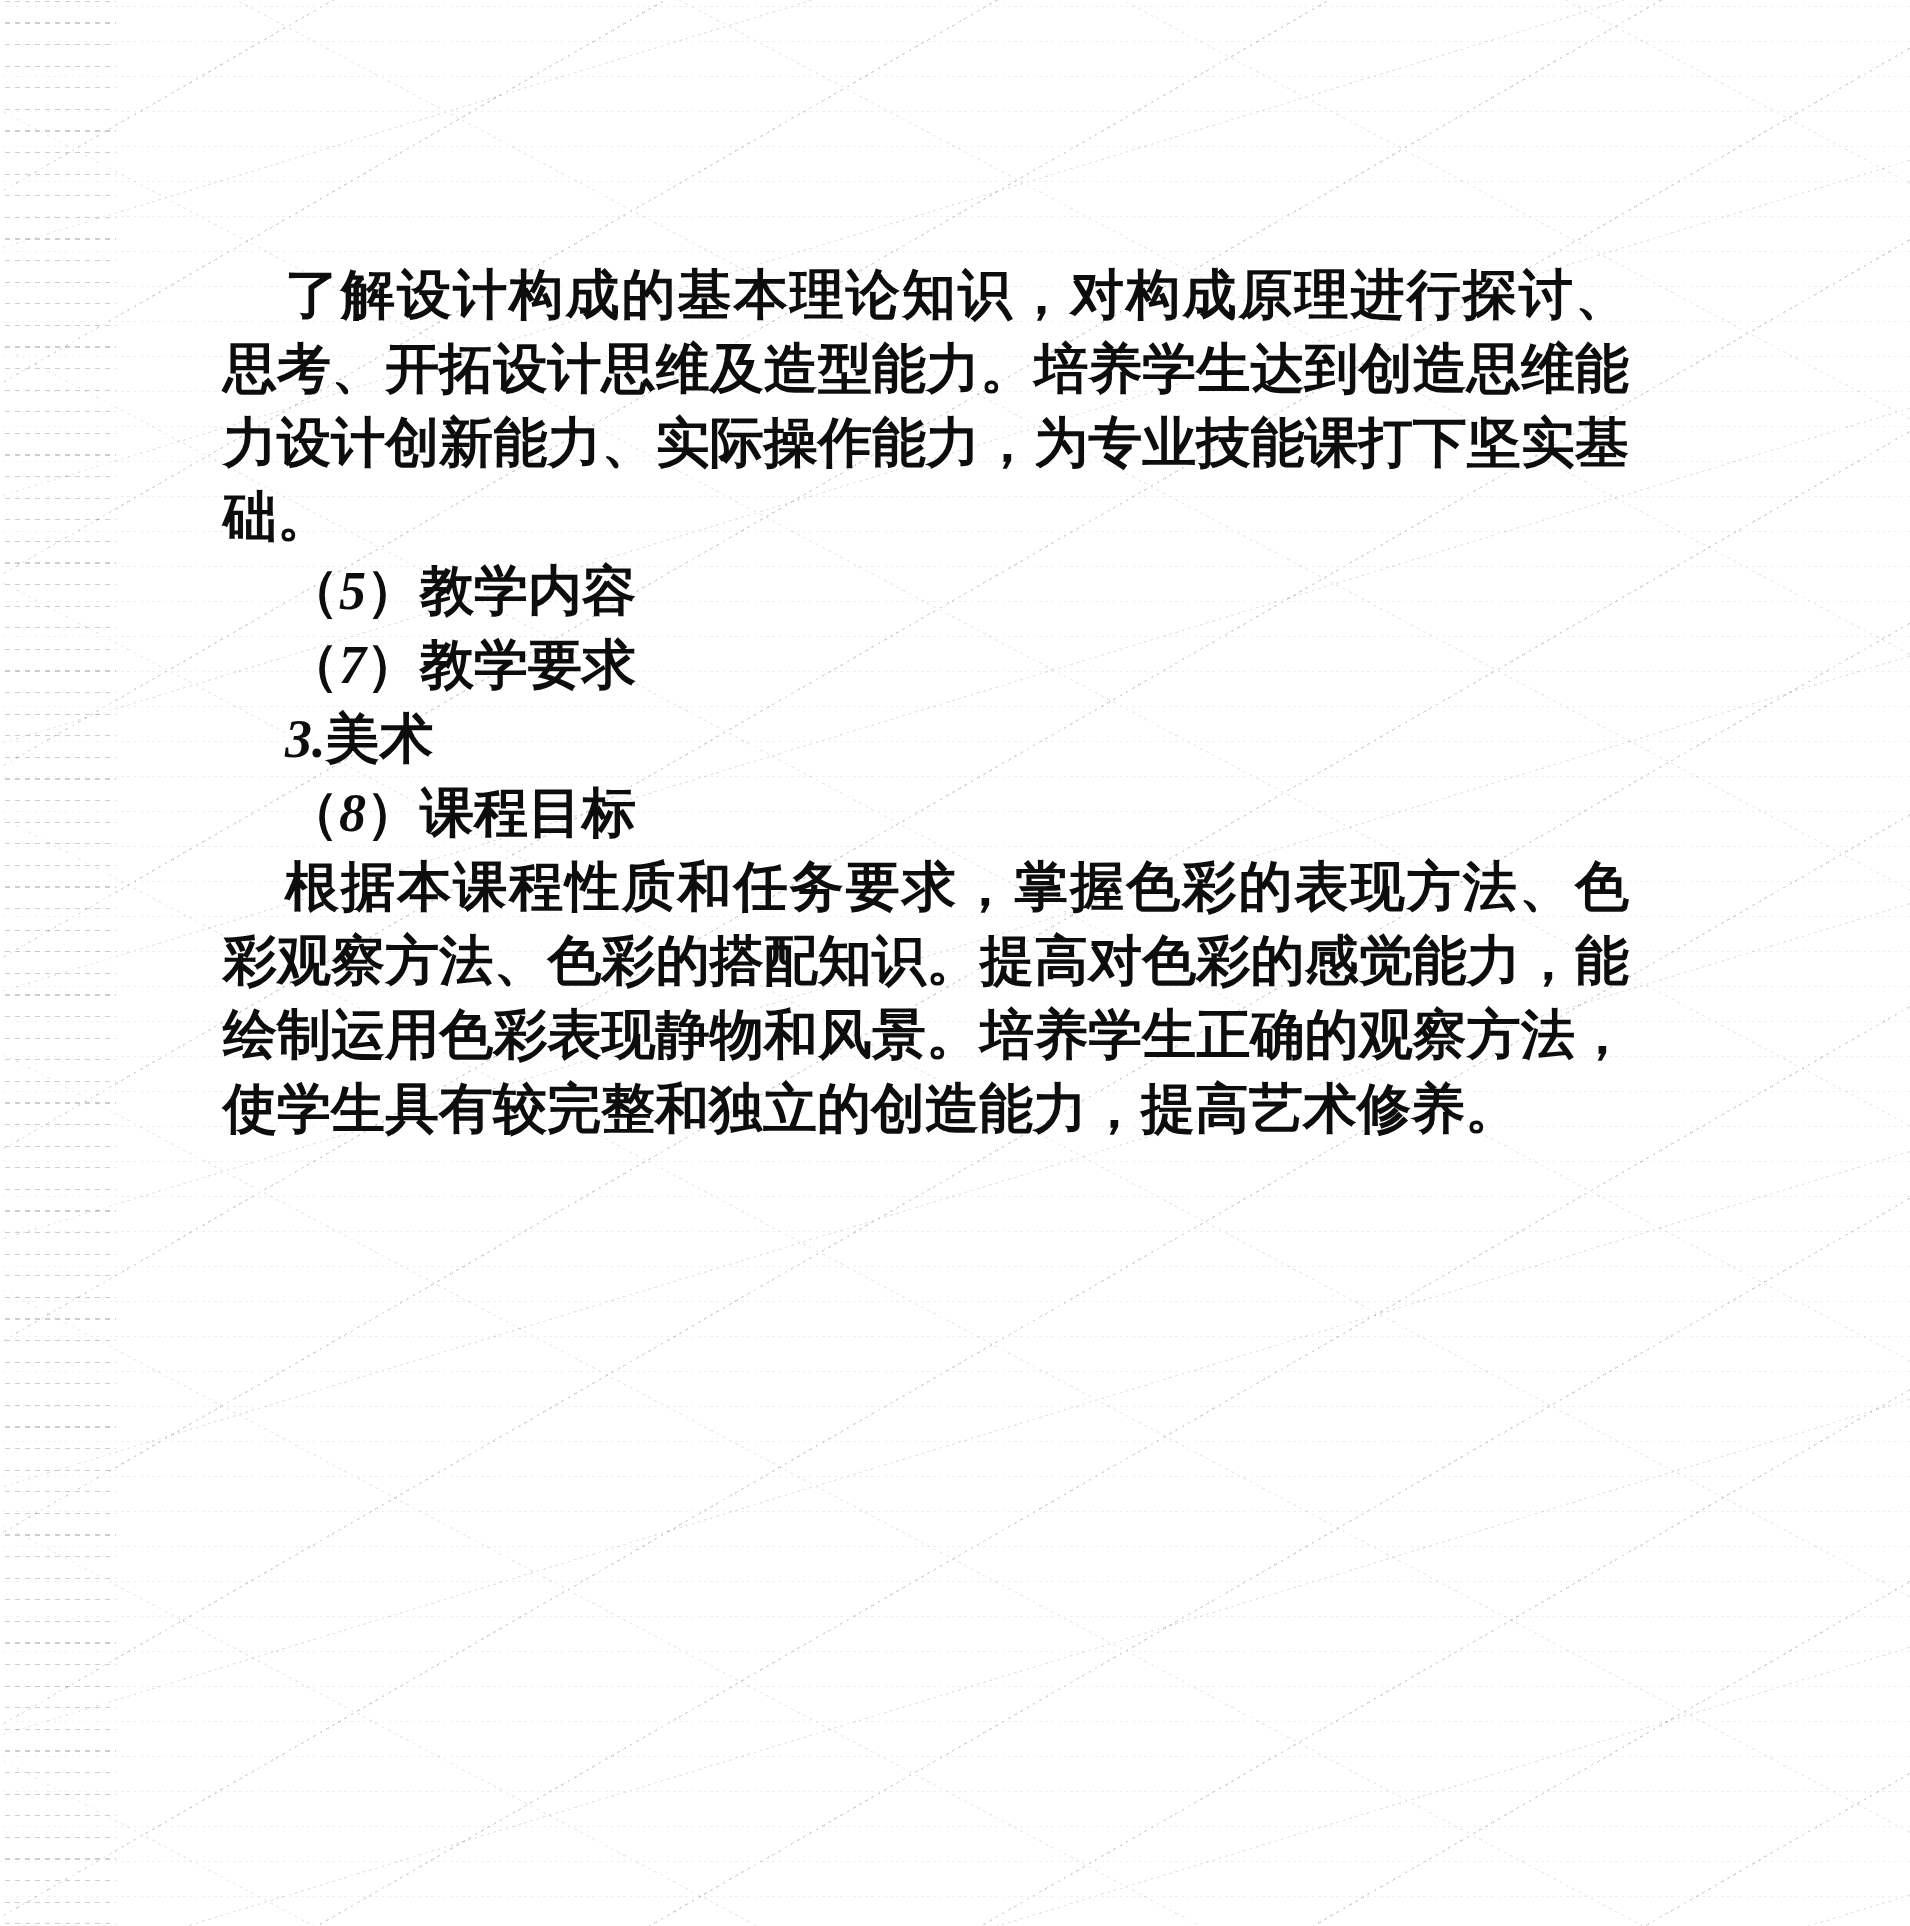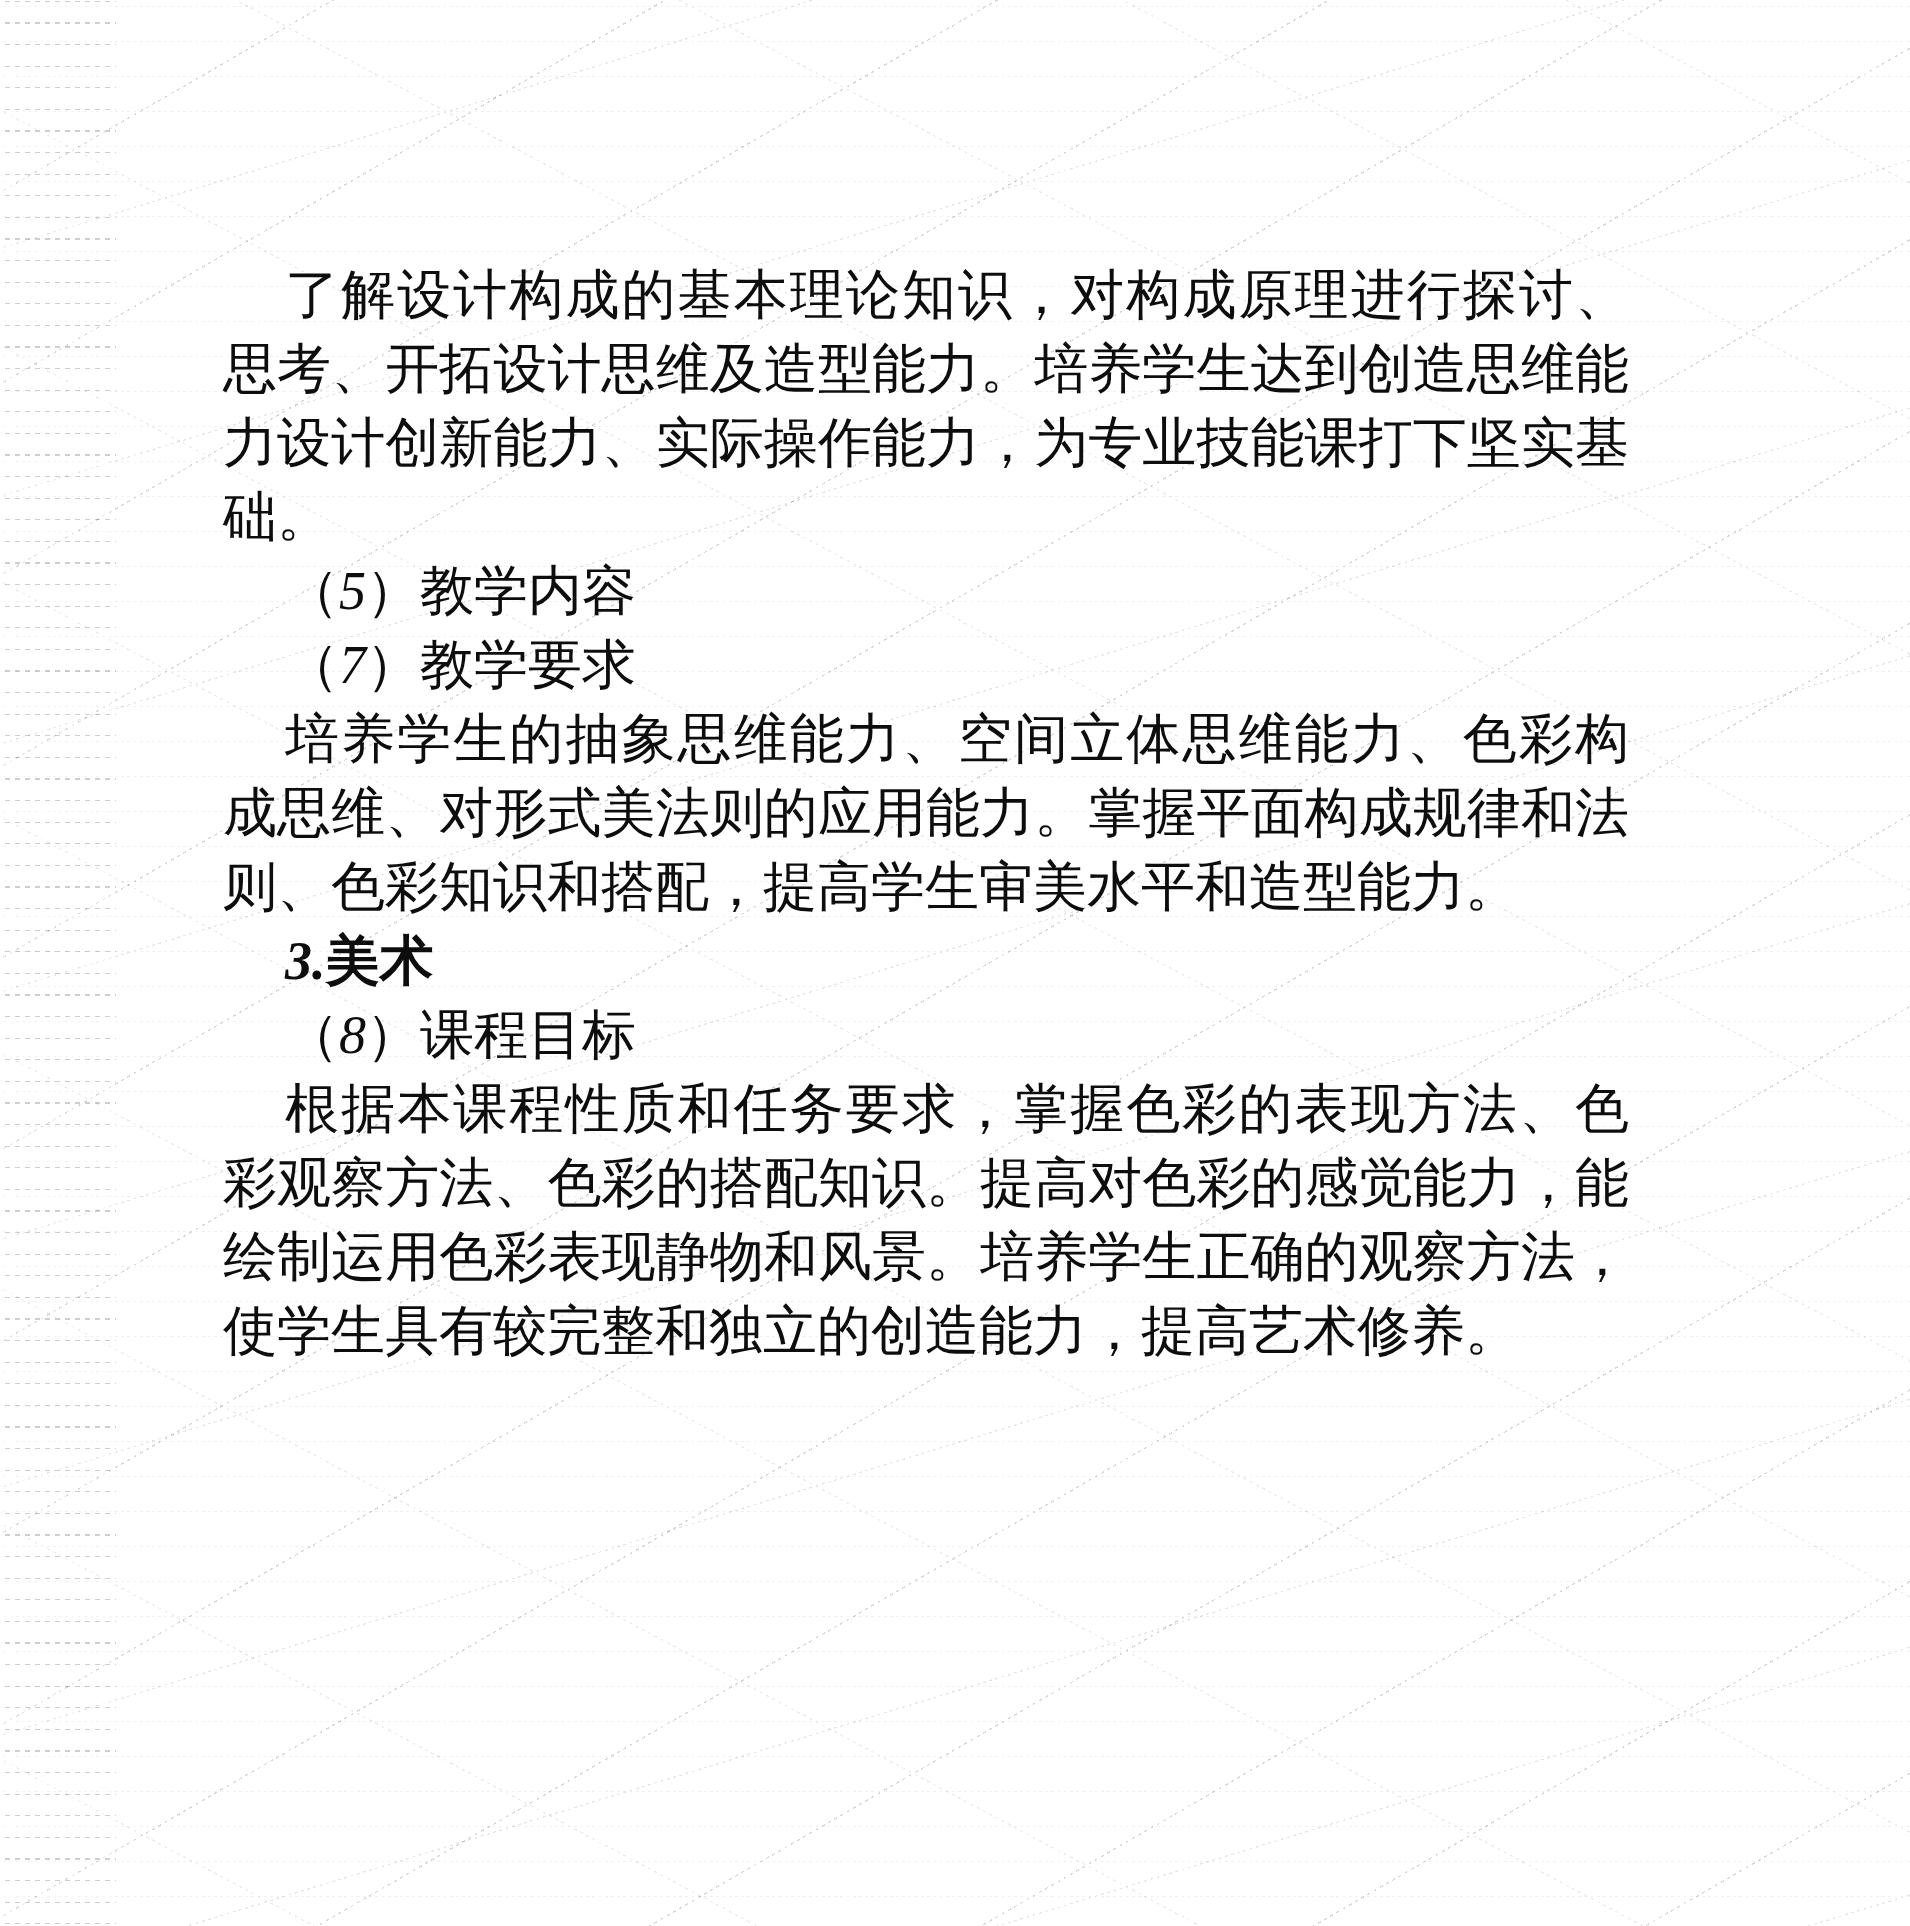--- a/index.html
+++ b/index.html
@@ -53,38 +53,38 @@
     line-height: 74px;
     text-align: justify;
     font-style: oblique 12deg;
     word-break: normal;
     line-break: auto;
   }
   .content p {
     margin: 0;
     padding: 0;
     text-indent: 62px;
+    font-weight: bold;
   }
   .content p.section {
     font-weight: bold;
   }
 </style>
 </head>
 <body>
 
 <div class="page">
 
   <div class="scan-texture"></div>
   <div class="margin-dots"></div>
 
   <div class="content">
     <p class="body">了解设计构成的基本理论知识，对构成原理进行探讨、思考、开拓设计思维及造型能力。培养学生达到创造思维能力设计创新能力、实际操作能力，为专业技能课打下坚实基础。</p>
     <p class="heading">（5）教学内容</p>
     <p class="heading">（7）教学要求</p>
-    <p class="body">培养学生的抽象思维能力、空间立体思维能力、色彩构成思维、对形式美法则的应用能力。掌握平面构成规律和法则、色彩知识和搭配，提高学生审美水平和造型能力。</p>
     <p class="section">3.美术</p>
     <p class="heading">（8）课程目标</p>
     <p class="body">根据本课程性质和任务要求，掌握色彩的表现方法、色彩观察方法、色彩的搭配知识。提高对色彩的感觉能力，能绘制运用色彩表现静物和风景。培养学生正确的观察方法，使学生具有较完整和独立的创造能力，提高艺术修养。</p>
 
   </div>
 
 </div>
 
 
 </body></html>

